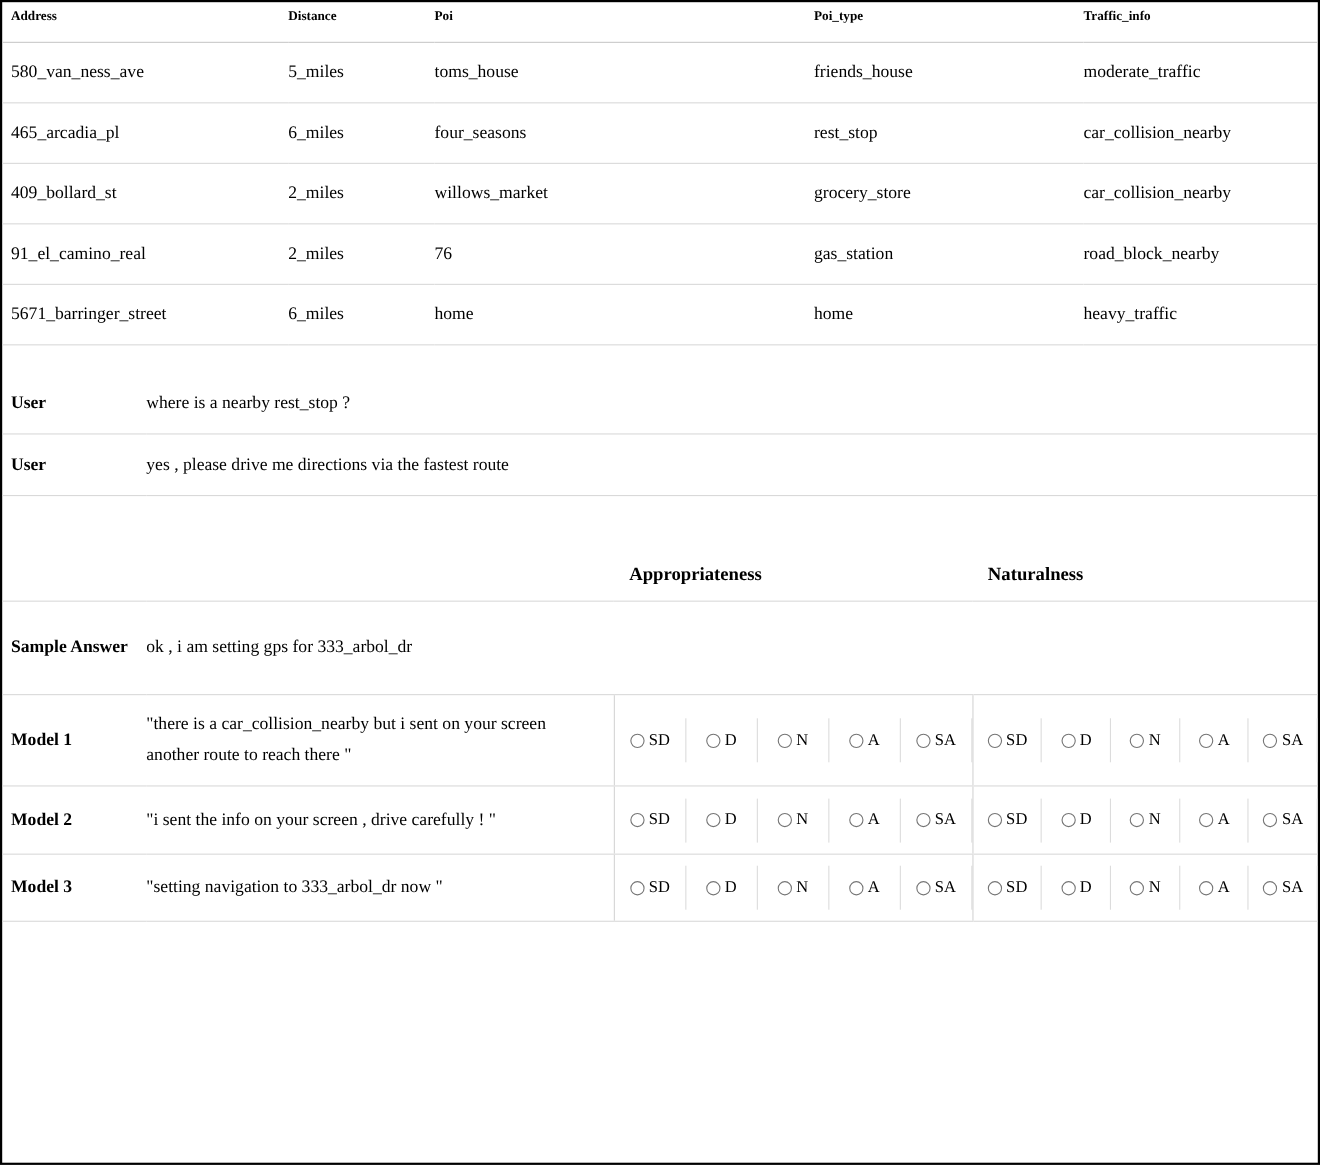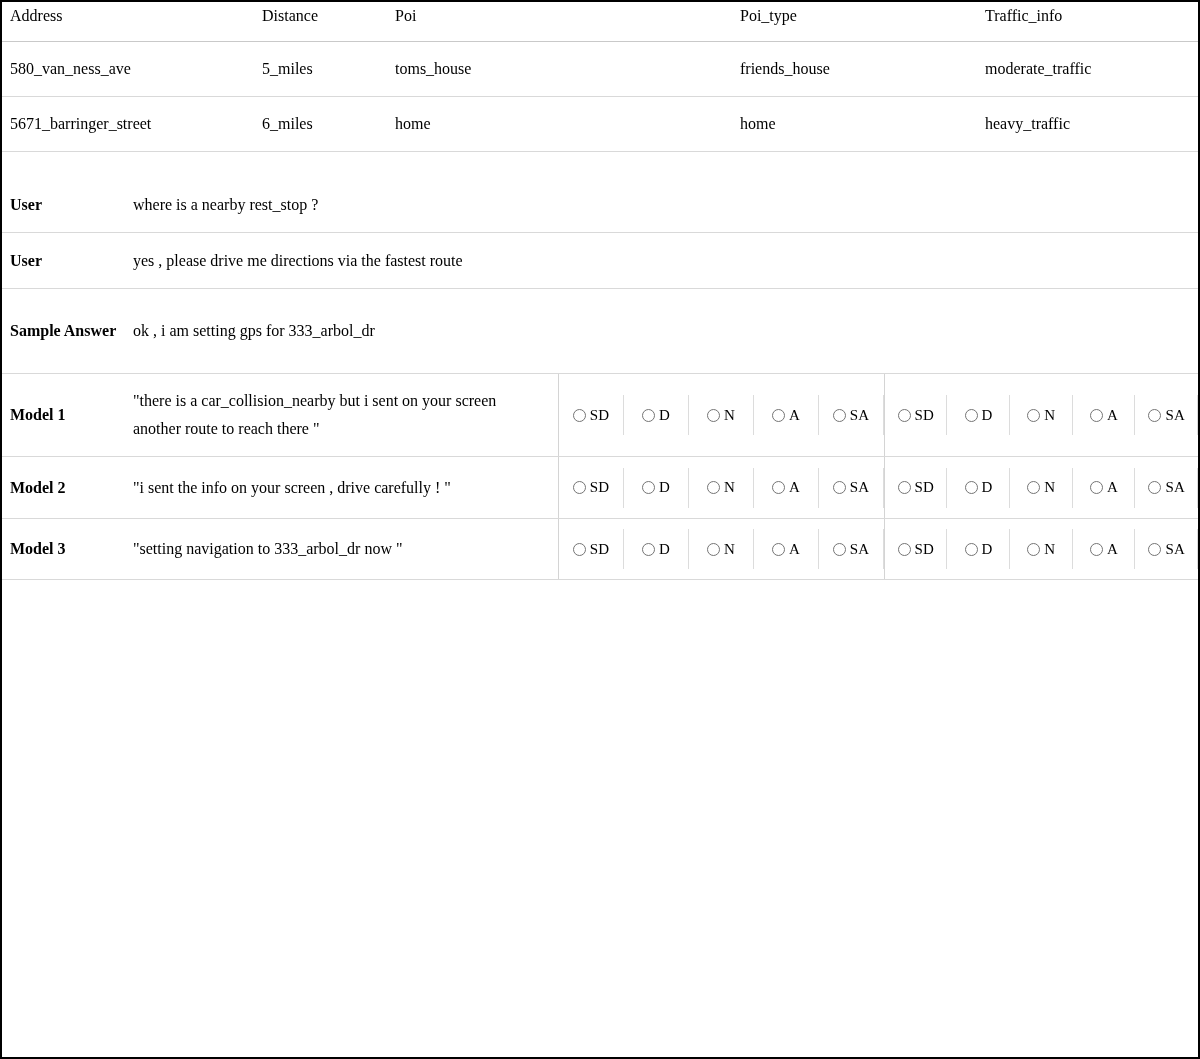--- a/index.html
+++ b/index.html
@@ -8,21 +8,21 @@
     box-sizing:border-box;
     border:2px solid #000;
     font-family:"Liberation Serif", "DejaVu Serif", serif;
     font-size:16px; color:#000;
     overflow:hidden;
   }
   table { border-collapse:collapse; width:100%; table-layout:fixed; }
 
   
   .poi-table th {
-    text-align:left; font-weight:normal; font-size:16px;
+    text-align:left; font-weight:bold; font-size:12px;
     padding:5px 0 16px 0;
     border-bottom:1px solid #c9c9c9;
   }
   .poi-table td {
     height:54px;
     border-bottom:1px solid #d9d9d9;
     vertical-align:middle;
     padding:0;
     white-space:nowrap; overflow:hidden;
   }
@@ -93,20 +93,41 @@
   </thead>
   <tbody>
     <tr>
       <td>580_van_ness_ave</td>
       <td>5_miles</td>
       <td>toms_house</td>
       <td>friends_house</td>
       <td>moderate_traffic</td>
     </tr>
     <tr>
+      <td>465_arcadia_pl</td>
+      <td>6_miles</td>
+      <td>four_seasons</td>
+      <td>rest_stop</td>
+      <td>car_collision_nearby</td>
+    </tr>
+    <tr>
+      <td>409_bollard_st</td>
+      <td>2_miles</td>
+      <td>willows_market</td>
+      <td>grocery_store</td>
+      <td>car_collision_nearby</td>
+    </tr>
+    <tr>
+      <td>91_el_camino_real</td>
+      <td>2_miles</td>
+      <td>76</td>
+      <td>gas_station</td>
+      <td>road_block_nearby</td>
+    </tr>
+    <tr>
       <td>5671_barringer_street</td>
       <td>6_miles</td>
       <td>home</td>
       <td>home</td>
       <td>heavy_traffic</td>
     </tr>
   </tbody>
 </table>
 
 <table class="dlg-table">
@@ -127,20 +148,26 @@
 </table>
 
 <table class="rate-table">
   <colgroup>
       <col style="width:131px">
       <col style="width:425px">
       <col style="width:326px">
       <col>
     </colgroup>
   <tbody>
+    <tr class="hdr-row">
+      <td></td>
+      <td></td>
+      <td class="dim-hdr">Appropriateness</td>
+      <td class="dim-hdr">Naturalness</td>
+    </tr>
 
     <tr class="sample-row">
       <td class="lbl">Sample Answer</td>
       <td class="txt">ok , i am setting gps for 333_arbol_dr</td>
       <td></td>
       <td></td>
     </tr>
 
     <tr class="model-row r1">
       <td class="lbl">Model 1</td>

